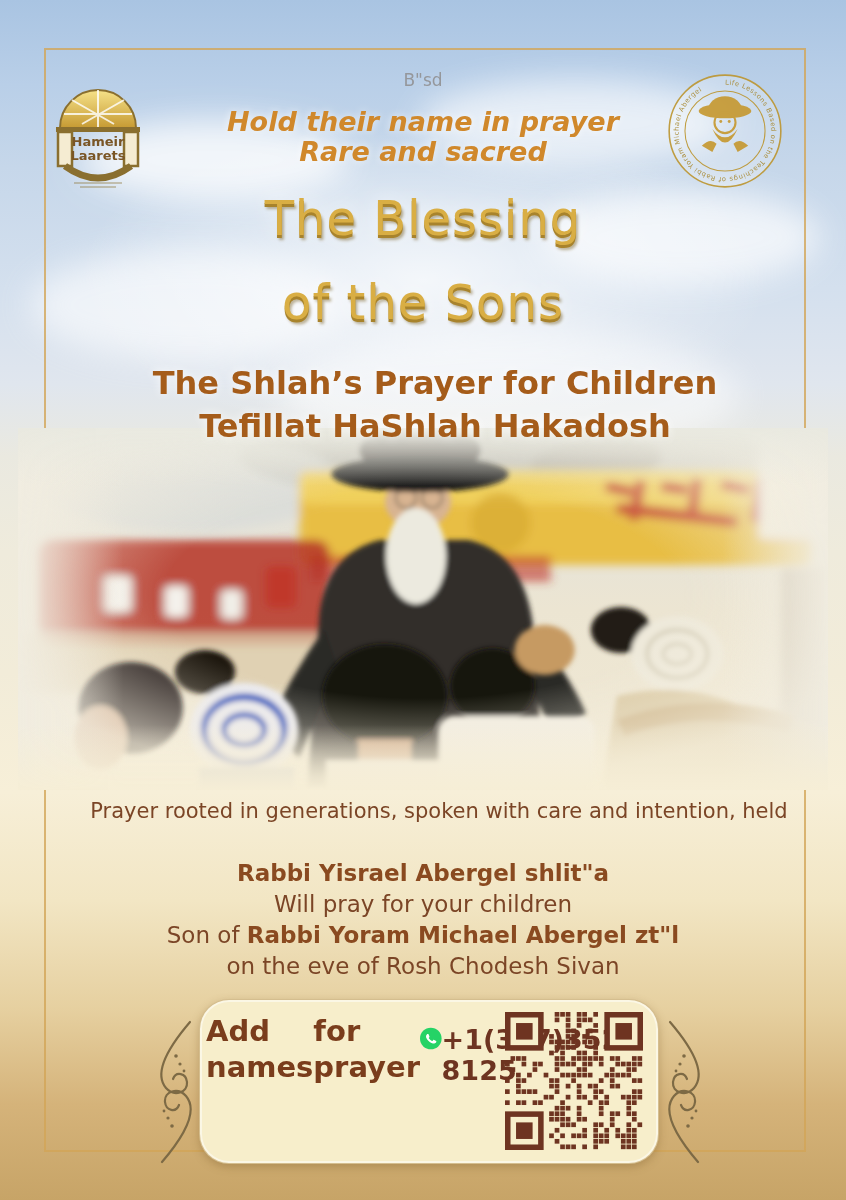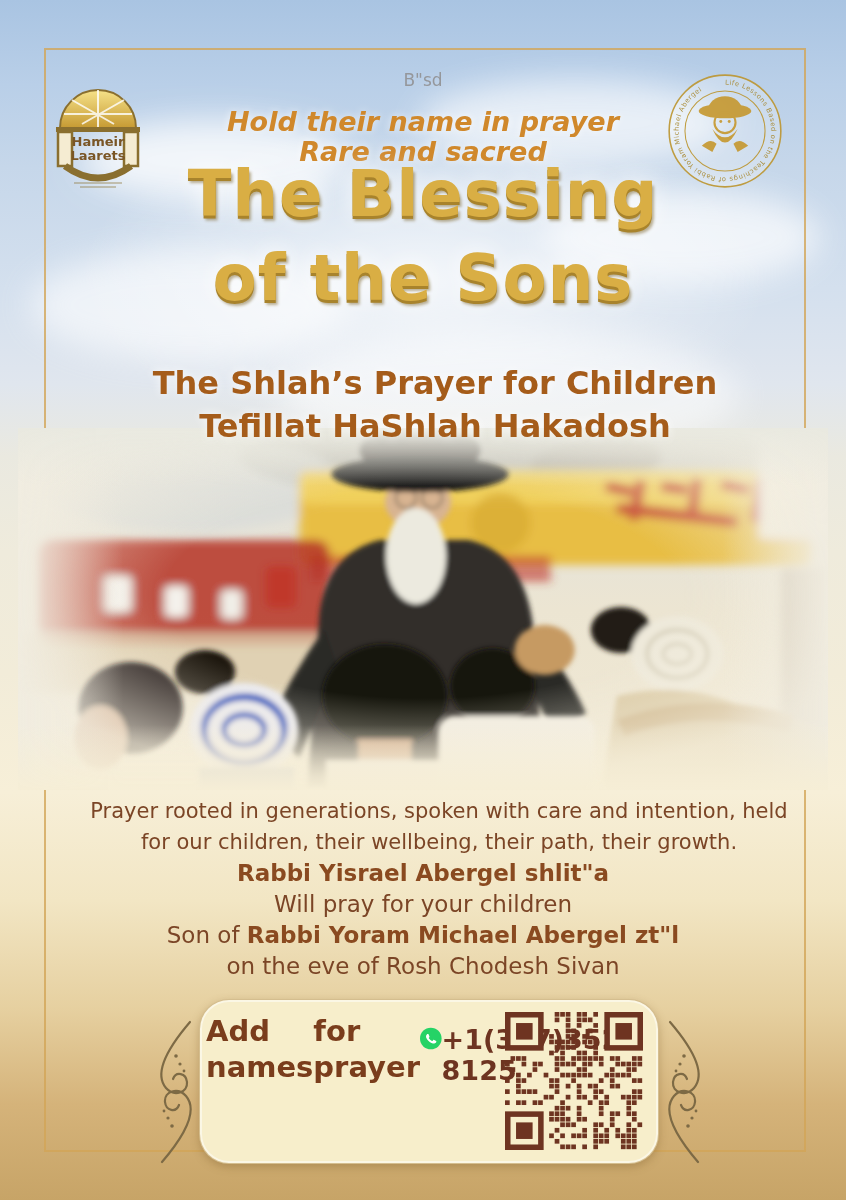--- a/index.html
+++ b/index.html
@@ -14,22 +14,22 @@
     background:radial-gradient(ellipse at center, rgba(255,255,255,.75) 0%, rgba(255,255,255,0) 70%);}
   .frame{position:absolute;left:44px;right:40px;top:48px;bottom:48px;
     border:2px solid var(--frame_gold,#d2a557);opacity:.8;z-index:1;}
   .hdr-bsd{position:absolute;top:70px;left:0;width:100%;text-align:center;
     font-size:17px;color:#95979b;z-index:3;}
   .logo{position:absolute;left:44px;top:78px;z-index:3;}
   .stamp{position:absolute;left:666px;top:72px;z-index:3;opacity:.92;}
   .tagline{position:absolute;top:107px;left:0;width:100%;text-align:center;z-index:3;
     font-style:italic;font-weight:bold;font-size:27px;line-height:30px;
     color:var(--tagline_orange,#d0882b);text-shadow:0 0 8px rgba(255,255,255,.7);}
-  .title{position:absolute;top:152px;left:0;width:100%;text-align:center;z-index:3;
-    font-weight:bold;font-size:64px;line-height:84px;letter-spacing:1px;
+  .title{position:absolute;top:176px;left:0;width:100%;text-align:center;z-index:3;
+    font-weight:normal;font-size:48px;line-height:84px;letter-spacing:1px;
     color:var(--gold_title,#d9ae44);
     text-shadow:0 3px 0 var(--gold_title_shadow,#a8832c), 2px 5px 3px rgba(110,85,20,.45), 0 0 22px rgba(255,255,255,.9);}
   .subtitle{position:absolute;top:350px;left:0;width:100%;text-align:center;z-index:3;
     font-weight:bold;font-size:32px;line-height:43px;color:var(--subtitle_brown,#a55c1a);
     text-shadow:0 0 10px rgba(255,255,255,.8);}
   .photo{position:absolute;left:18px;right:18px;top:428px;height:362px;z-index:2;}
   .photo svg{position:absolute;inset:0;width:100%;height:100%;}
   .vignette{position:absolute;inset:0;
     background:
       linear-gradient(to bottom,#e9e9e0 0%, rgba(233,233,224,0) 16%),
@@ -195,21 +195,20 @@
         <ellipse cx="656" cy="226" rx="14" ry="10" fill="none" stroke="#d8d2bd" stroke-width="3"></ellipse>
         <path d="M596,268 Q660,252 720,278 L806,300 L806,362 L580,362 Z" fill="#d9c8a2"></path>
         <path d="M600,300 Q680,270 770,296" stroke="#cbb184" stroke-width="18" fill="none"></path>
       </g>
     </svg>
     <div class="vignette"></div>
   </div>
 
   <p class="paragraph" style="margin:16px">
     <span>Prayer rooted in generations, spoken with care and intention, held</span><br>
-    <span>for our children, their wellbeing, their path, their growth.</span>
   </p>
 
   <div class="names">
     <div><b>Rabbi Yisrael Abergel shlit"a</b></div>
     <div>Will pray for your children</div>
     <div><span>Son of </span><b>Rabbi Yoram Michael Abergel zt"l</b></div>
     <div>on the eve of Rosh Chodesh Sivan</div>
   </div>
 
   <svg class="flourish" style="left:146px;top:1016px" width="56" height="150" viewBox="0 0 56 150">

